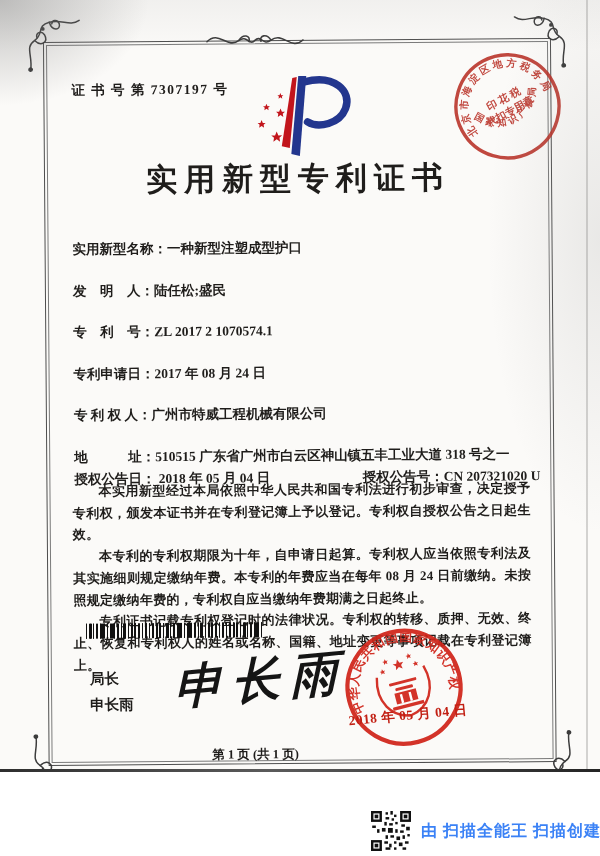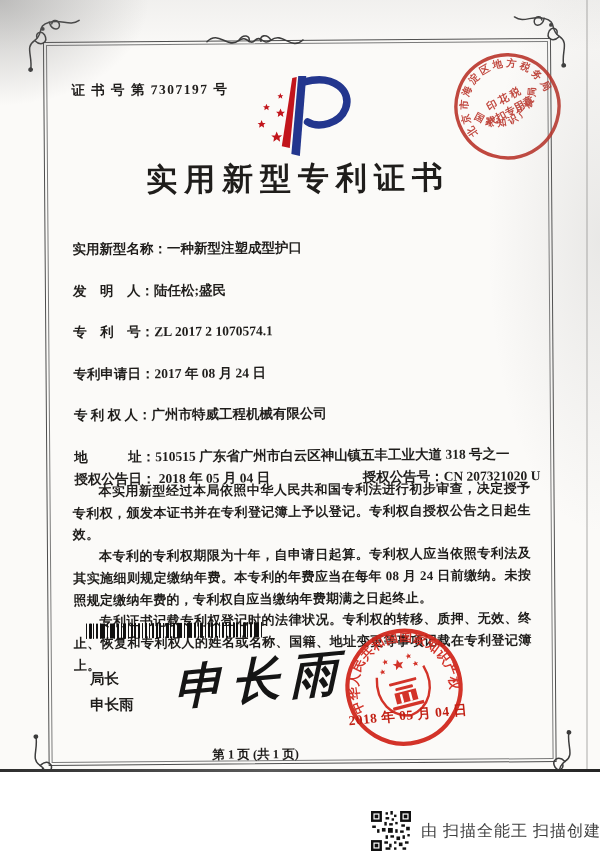--- a/index.html
+++ b/index.html
@@ -47,21 +47,21 @@
              font-size:13.5px;letter-spacing:.5px;transform:rotate(-5deg);z-index:4;}
   .page-info{position:absolute;left:168px;top:746px;width:170px;text-align:center;
              font-size:12.5px;font-weight:bold;}
   .tax-stamp{position:absolute;left:452px;top:50px;width:116px;height:116px;
              transform:rotate(-28deg);opacity:.88;z-index:3;}
   .page-edge{position:absolute;left:0;top:769px;width:600px;height:3px;
              background:linear-gradient(90deg,#2e2e2e,#5b5b5b 45%,#242424);z-index:6;}
   .edge-right{position:absolute;left:586px;top:0;width:2px;height:770px;background:rgba(70,70,70,.22);}
   .scan-footer{position:absolute;left:0;top:772px;width:600px;height:84px;background:#ffffff;z-index:7;}
   .qr{position:absolute;left:371px;top:811px;width:40px;height:40px;}
-  .scan-text{position:absolute;left:421px;top:821px;font-size:16px;font-weight:normal;color:#404040;
+  .scan-text{position:absolute;left:421px;top:821px;font-size:16px;font-weight:bold;color:#3b82f6;
              letter-spacing:1px;white-space:nowrap;}
   svg text{font-family:"Liberation Serif","DejaVu Serif",serif;}
 </style>
 </head>
 <body>
 
 <div class="page">
   <div class="edge-right"></div>
 
   <div class="content">

